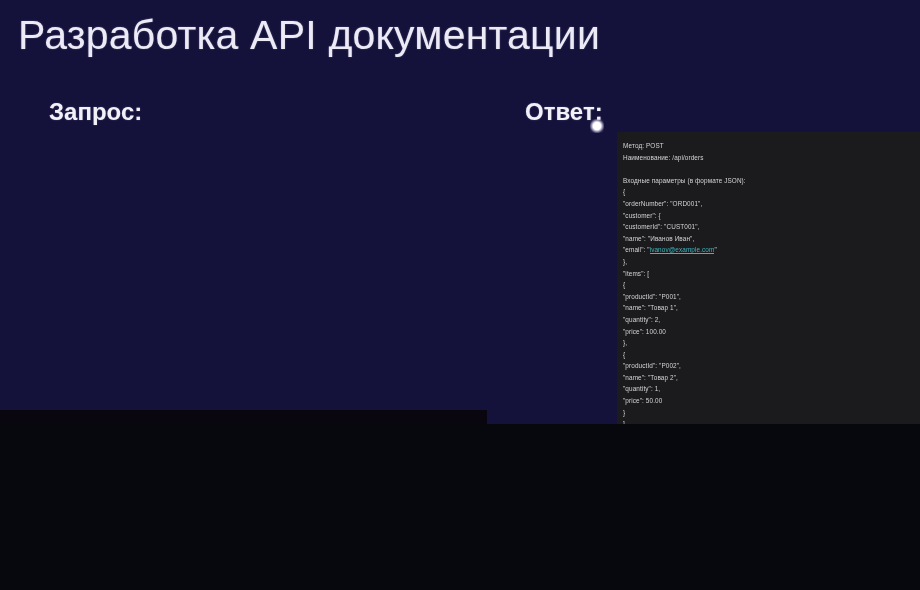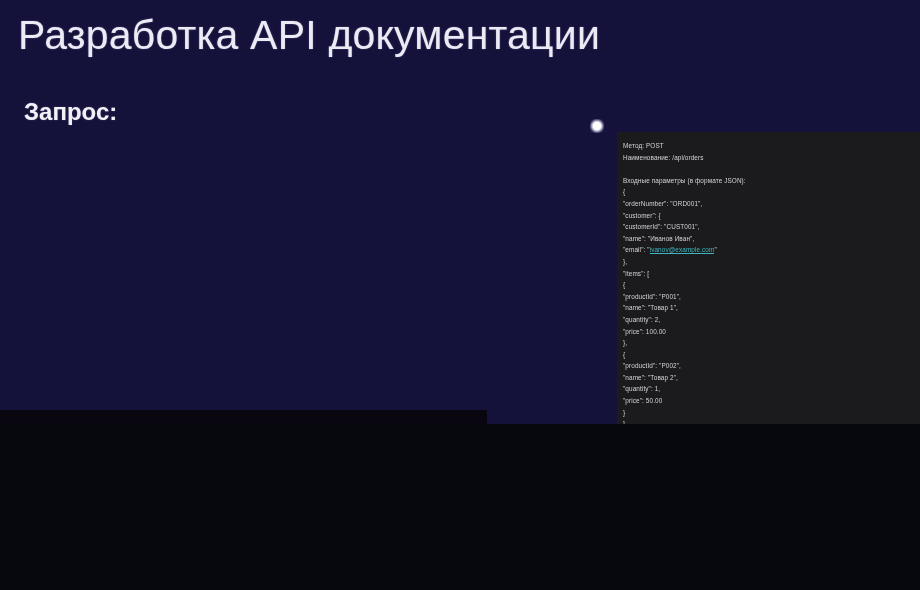--- a/index.html
+++ b/index.html
@@ -33,20 +33,21 @@
     font-weight:400;
     white-space:nowrap;
     text-shadow:0 0 2px rgba(200,205,255,.35);
   }
   .col-head {
     position:absolute;
     font-size:24px;
     font-weight:bold;
     color:#f2f1f8;
     text-shadow:0 0 2px rgba(200,205,255,.3);
+    margin-left:25px;
   }
   #head-request { left:24px; top:98px; }
   #head-answer  { left:500px; top:98px; }
 
   #prompt-text {
     position:absolute;
     left:18px; top:160px;
     width:450px;
     font-size:27px;
     line-height:41px;
@@ -88,20 +89,21 @@
 </style>
 </head>
 <body>
 
 <div id="slide">
 
   <h1 id="title">Разработка API документации</h1>
 
   <div class="col-head" id="head-request">Запрос:</div>
 
+  <div class="col-head" id="head-answer">Ответ:</div>
 
 
   <div id="stop-marker"></div>
 
   <div id="code-panel">
       <div class="code-line">Метод: POST</div>
       <div class="code-line">Наименование: /api/orders</div>
       <div class="code-line blank">&nbsp;</div>
       <div class="code-line">Входные параметры (в формате JSON):</div>
       <div class="code-line">{</div>

